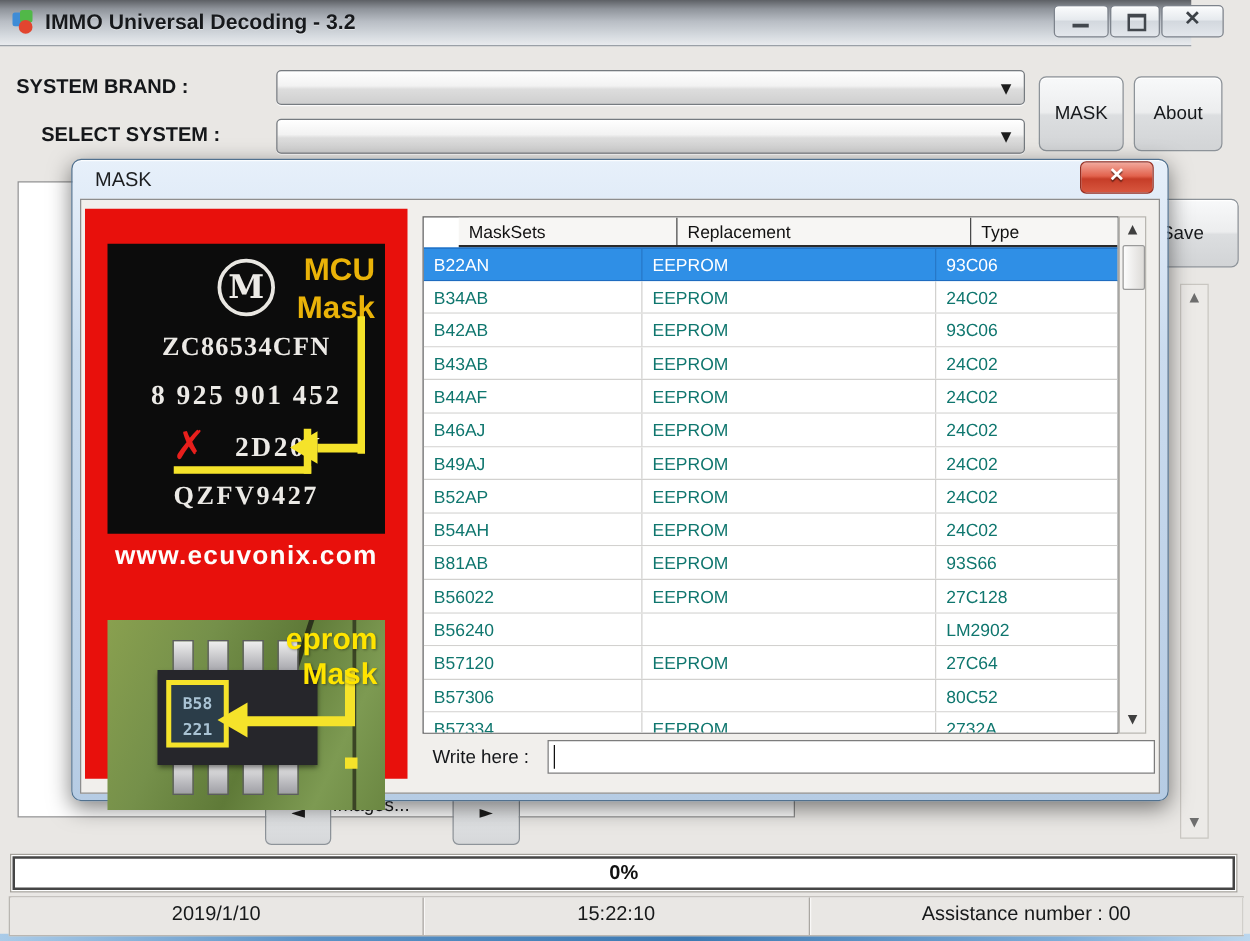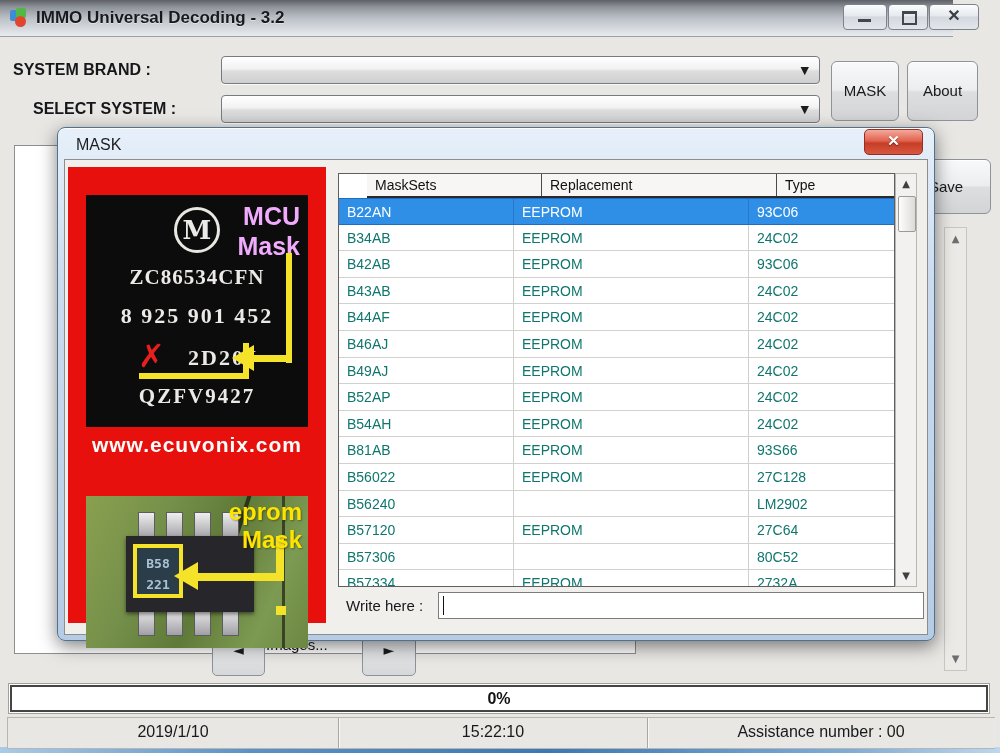--- a/index.html
+++ b/index.html
@@ -84,21 +84,21 @@
   #red-panel{left:10px;top:39px;width:258px;height:456px;background:#e8100c;}
   #mcu-photo{left:18px;top:28px;width:222px;height:232px;background:#0c0c0c;overflow:hidden;}
   .chipline{position:absolute;left:0;width:100%;text-align:center;color:#eceae6;font-family:Liberation Serif, serif;font-weight:bold;}
   #chip-l1{top:70px;font-size:21px;letter-spacing:1px;}
   #chip-l2{top:108px;font-size:22px;letter-spacing:2px;}
   #chip-l3{top:150px;font-size:22px;letter-spacing:2px;padding-left:26px;}
   #chip-l4{top:189px;font-size:21px;letter-spacing:2px;}
   #cross-mark{left:52px;top:142px;font-size:32px;color:#e81f1c;font-weight:bold;z-index:3;font-family:"DejaVu Sans",sans-serif;}
   #moto-logo{left:88px;top:12px;width:40px;height:40px;border:3px solid #e9e7e2;border-radius:50%;
     text-align:center;line-height:40px;font-size:26px;font-weight:bold;color:#eceae6;font-family:"DejaVu Serif",serif;}
-  .ytag{position:absolute;right:8px;color:#f0abfc;font-weight:bold;font-size:25px;text-align:right;line-height:1.1;}
+  .ytag{position:absolute;right:8px;color:#eab308;font-weight:bold;font-size:25px;text-align:right;line-height:1.1;}
   #mcu-tag1{top:8px;}
   #mcu-tag2{top:38px;}
   .yl{position:absolute;background:#f5e32a;}
   #y-vert{left:200px;top:58px;width:6px;height:110px;}
   #y-shaft{left:168px;top:160px;width:38px;height:7px;}
   #y-head{left:146px;top:150px;width:0;height:0;border-top:13px solid transparent;border-bottom:13px solid transparent;border-right:22px solid #f5e32a;}
   #y-under-h{left:53px;top:178px;width:110px;height:6px;}
   #y-under-v{left:157px;top:148px;width:6px;height:36px;}
   #website{left:0;top:266px;width:258px;text-align:center;color:#fdfdfb;font-weight:bold;font-size:21px;letter-spacing:1px;}
 

